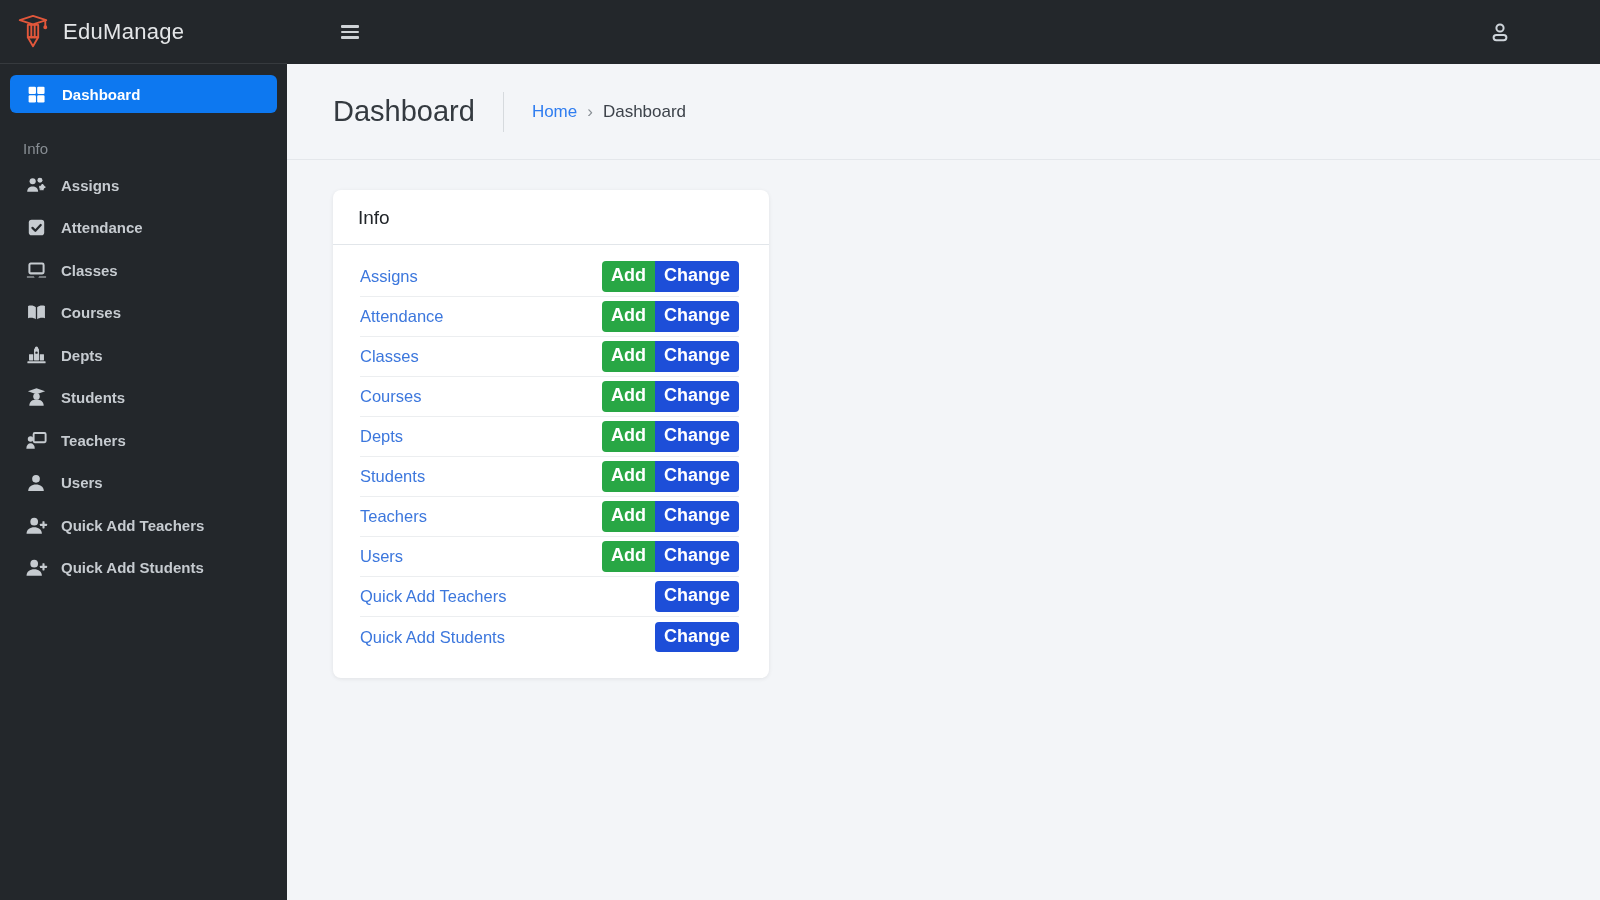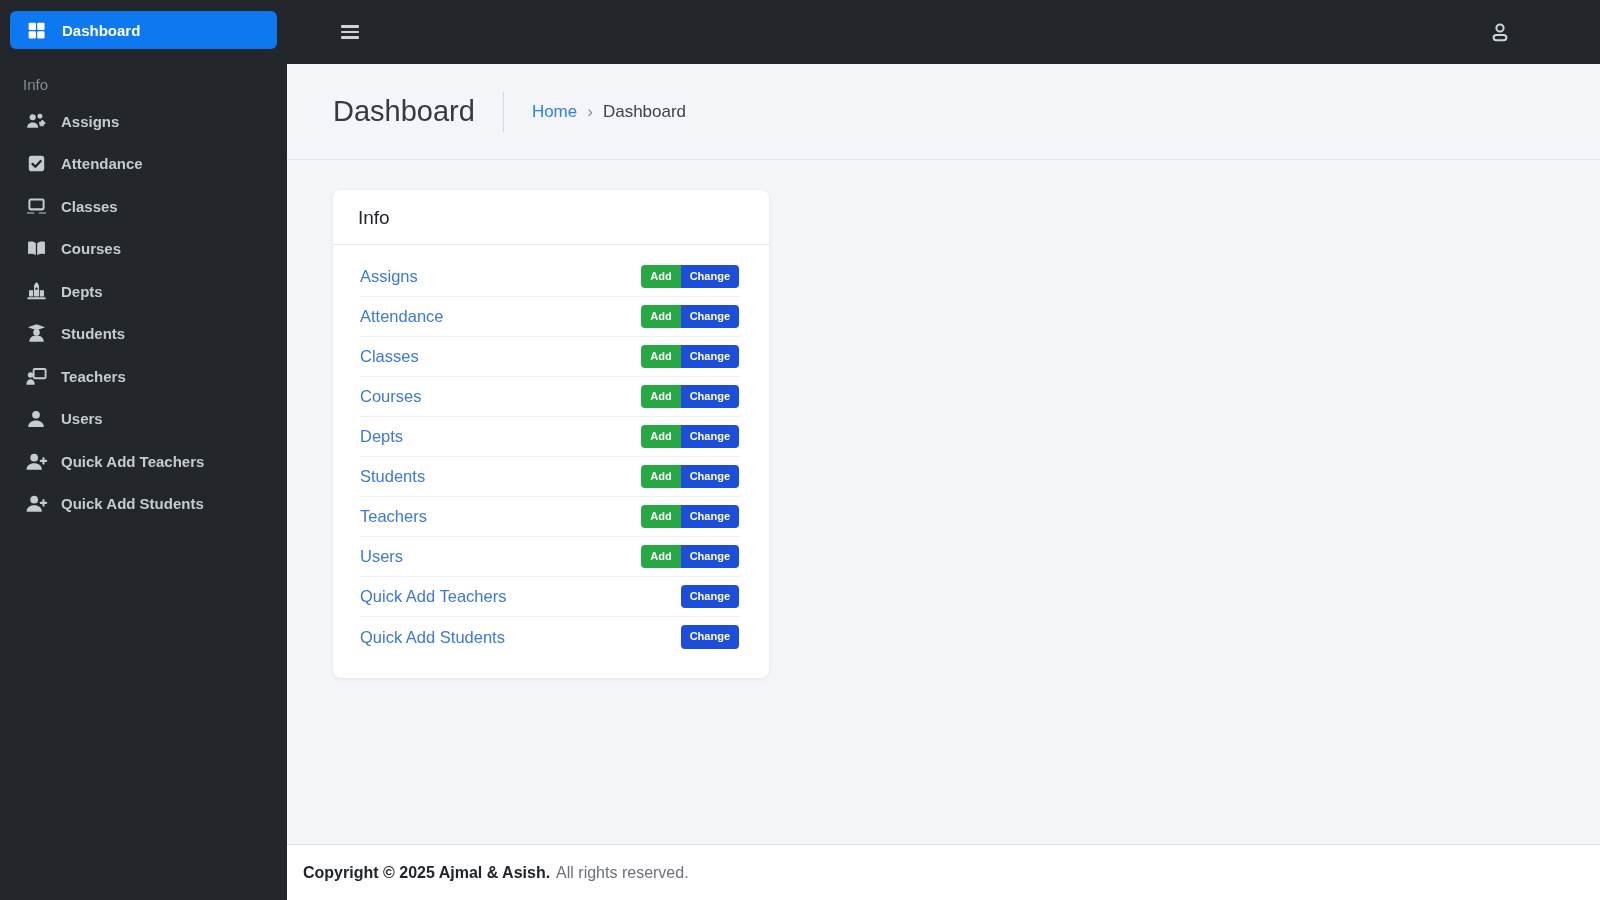--- a/index.html
+++ b/index.html
@@ -73,21 +73,21 @@
   }
   .card-body { padding:12px 30px 21px 27px; }
   .model-row {
     height:40px; display:flex; align-items:center; justify-content:space-between;
     border-bottom:1px solid #eceef0;
   }
   .model-row:last-child { border-bottom:none; }
   .model-link { color:#3c77dd; font-size:16.5px; text-decoration:none; cursor:pointer; }
   .btn-group { display:flex; }
   .btn {
-    border:none; color:#fff; font-weight:700; font-size:11px;
+    border:none; color:#fff; font-weight:700; font-size:18px;
     padding:5px 9px 6px 9px; cursor:pointer; font-family:inherit; line-height:1.1;
   }
   .btn-add { background:#28a745; border-radius:4px 0 0 4px; }
   .btn-change { background:#1d4ed8; border-radius:0 4px 4px 0; }
   .btn-change.solo { border-radius:4px; }
 
   
   .footer {
     height:56px; background:#fff; border-top:1px solid #dfe3e7;
     display:flex; align-items:center; padding-left:16px; font-size:16px; color:#6c7177;
@@ -95,20 +95,34 @@
   .copyright-bold { color:#212529; font-weight:700; margin-right:6px; }
 
   svg { display:block; }
 </style>
 </head>
 <body>
 
 <div class="app">
 
   <aside class="sidebar">
+    <div class="brand">
+      <span>
+        <svg width="34" height="38" viewBox="0 0 36 40" fill="none" stroke="#e2573b" stroke-width="2" stroke-linejoin="round" stroke-linecap="round">
+          <polygon points="18,3 32,7.5 18,12 4,7.5"></polygon>
+          <line x1="31" y1="8" x2="31" y2="13.5"></line>
+          <circle cx="31" cy="15" r="1.1"></circle>
+          <rect x="12.5" y="12.5" width="11" height="13"></rect>
+          <line x1="16.2" y1="12.5" x2="16.2" y2="25.5"></line>
+          <line x1="19.8" y1="12.5" x2="19.8" y2="25.5"></line>
+          <polygon points="12.5,25.5 18,35 23.5,25.5"></polygon>
+        </svg>
+      </span>
+      <span class="brand-name">EduManage</span>
+    </div>
 
     <nav class="side-nav">
       <a class="nav-active">
         <span class="icon-box">
           <svg width="21" height="21" viewBox="0 0 24 24" fill="#ffffff">
             <rect x="3" y="3" width="8.4" height="8.4" rx="1.4"></rect>
               <rect x="12.8" y="3" width="8.4" height="8.4" rx="1.4"></rect>
             <rect x="3" y="12.8" width="8.4" height="8.4" rx="1.4"></rect>
               <rect x="12.8" y="12.8" width="8.4" height="8.4" rx="1.4"></rect>
           </svg>
@@ -345,19 +359,15 @@
             <a class="model-link">Quick Add Students</a>
             <div class="btn-group">
               <button class="btn btn-change solo">Change</button>
             </div>
           </div>
 
         </div>
       </div>
     </div>
 
-    <footer class="footer">
-      <span class="copyright-bold">Copyright © 2025 Ajmal &amp; Asish.</span>
-      <span>All rights reserved.</span>
-    </footer>
 
   </div>
 </div>
 
 </body></html>

